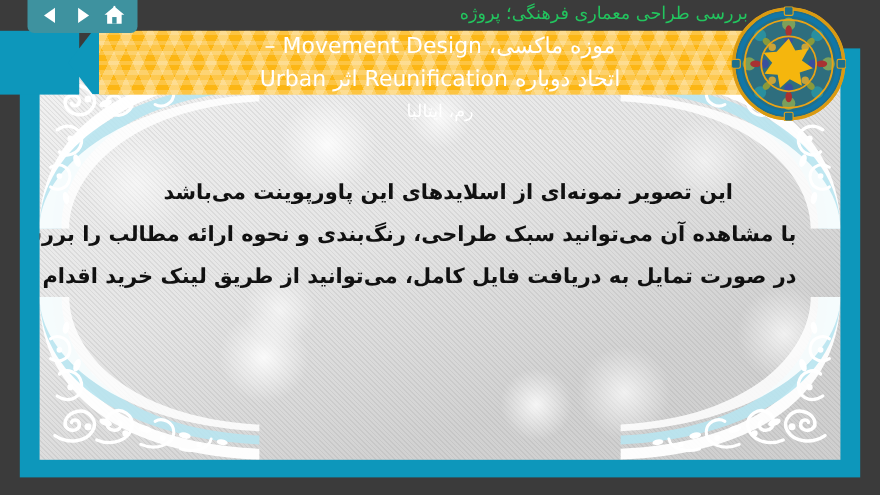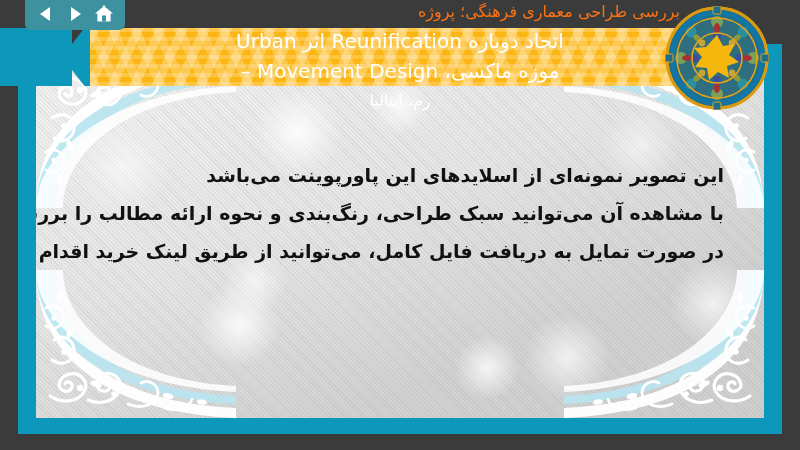--- a/index.html
+++ b/index.html
@@ -49,21 +49,21 @@
   
   .toptitle {
     position: absolute;
     left: 0;
     top: 0px;
     width: 740px;
     height: 24px;
     line-height: 24px;
     text-align: right;
     padding-right: 60px;
-    color: #f97316;
+    color: #22c55e;
     font-size: 16px;
     direction: rtl;
     white-space: nowrap;
     z-index: 30;
     font-family: "DejaVu Sans", "Liberation Sans", sans-serif;
   }
 
   
   .teal-strip {
     position: absolute;
@@ -211,20 +211,21 @@
   .corner.br { right: 0; bottom: 0; transform: scale(-1, -1); }
 
   
   .body-text {
     position: absolute;
     left: 55px;
     right: 40px;
     top: 96px;
     z-index: 20;
     direction: rtl;
+    text-align: center;
     color: #111111;
     font-size: 19px;
     line-height: 38px;
     font-family: "DejaVu Sans", "Liberation Sans", sans-serif;
     font-weight: 600;
   }
   .body-line { display: block; white-space: nowrap; }
 </style>
 </head>
 <body>
@@ -252,22 +253,22 @@
       </svg>
     </div>
   </div>
 
   <div class="teal-strip"></div>
   <div class="teal-notch"></div>
 
   <div class="gold-banner"></div>
 
   <div class="banner-text">
+    <span class="banner-line">موزه ماکسی، Movement Design –</span>
     <span class="banner-line">اتحاد دوباره Reunification اثر Urban</span>
-    <span class="banner-line">موزه ماکسی، Movement Design –</span>
   </div>
   <div class="banner-line3">رم، ایتالیا</div>
 
   <div class="medallion">
     <svg width="104" height="104" viewBox="0 0 104 104">
       <defs>
         <clipPath id="mclip">
             <circle cx="52" cy="52" r="50"></circle>
           </clipPath>
       </defs>

